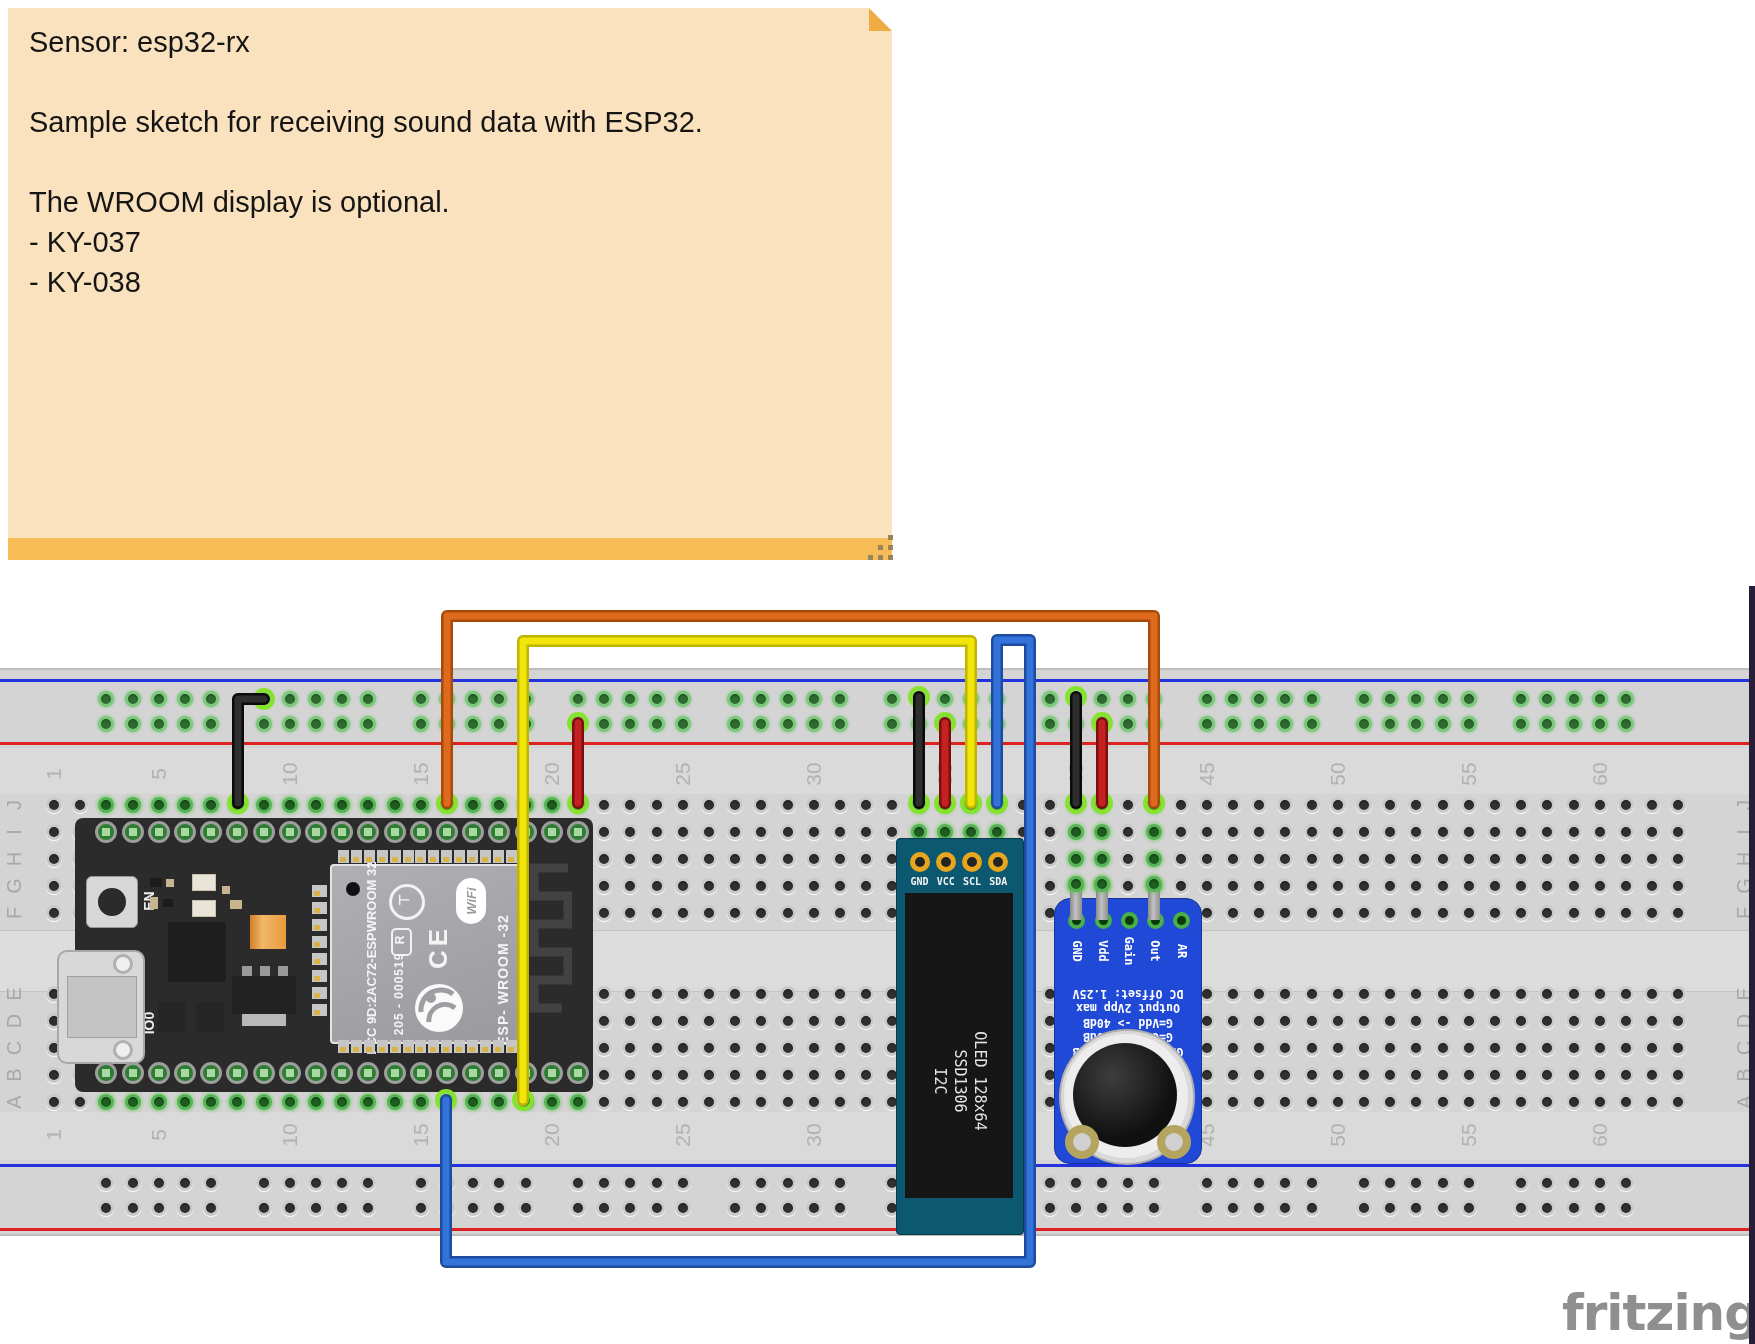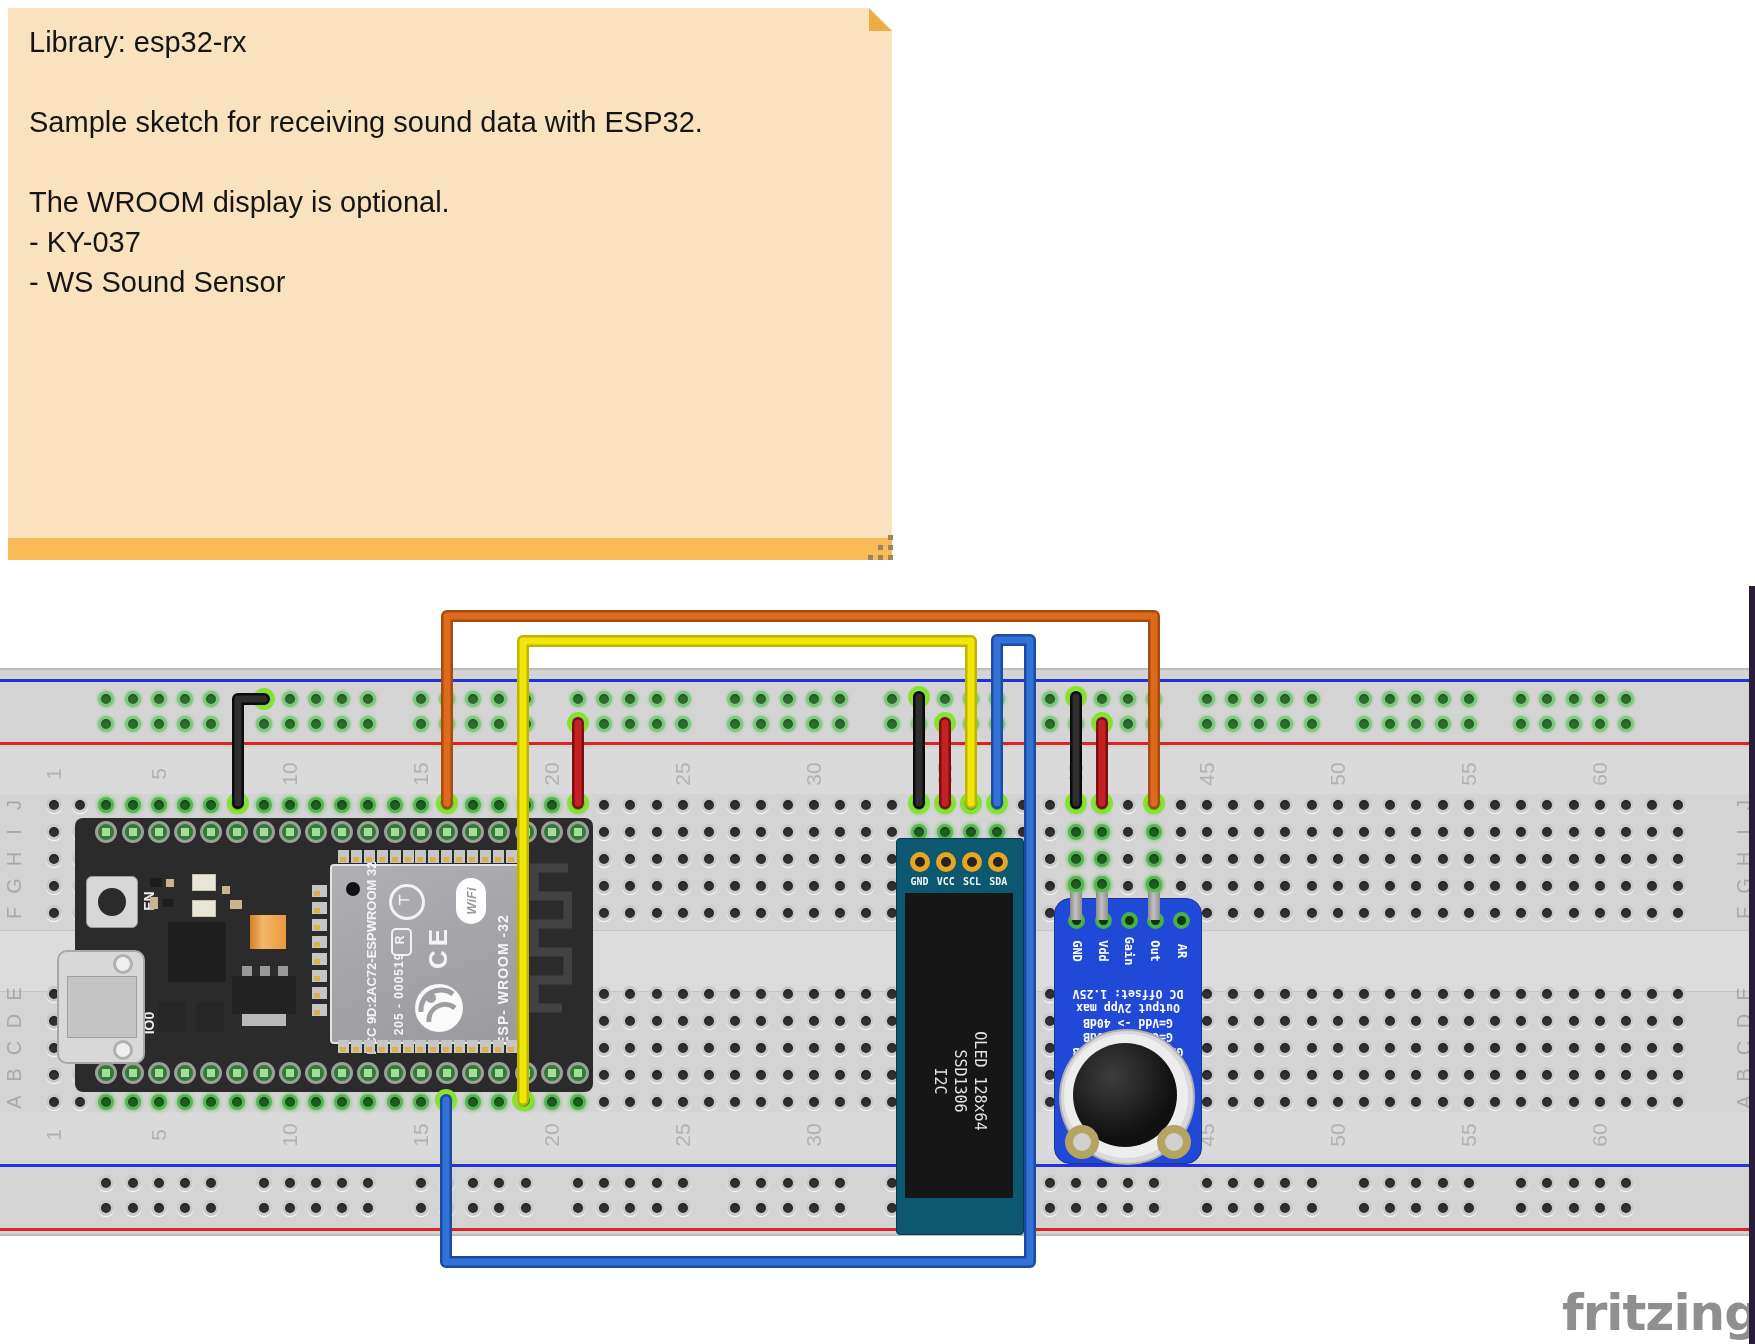--- a/index.html
+++ b/index.html
@@ -74,27 +74,27 @@
 </style>
 </head>
 <body>
 
 <div id="stage">
 
   <div id="note">
     <div id="note-body"></div>
     <div id="note-fold"></div>
     <div id="note-text">
-        <div style="height: 40px;">Library: esp32-rx</div>
+        <div style="height: 40px;">Sensor: esp32-rx</div>
         <div style="height: 40px;"></div>
         <div style="height: 40px;">Sample sketch for receiving sound data with ESP32.</div>
         <div style="height: 40px;"></div>
         <div style="height: 40px;">The WROOM display is optional.</div>
         <div style="height: 40px;">- KY-037</div>
-        <div style="height: 40px;">- WS Sound Sensor</div>
+        <div style="height: 40px;">- KY-038</div>
       </div>
     <div id="note-bar"></div>
     <div id="note-grip">
         <div class="grip-dot" style="left: 880px; top: 527px;"></div>
         <div class="grip-dot" style="left: 870px; top: 537px;"></div>
         <div class="grip-dot" style="left: 880px; top: 537px;"></div>
         <div class="grip-dot" style="left: 860px; top: 547px;"></div>
         <div class="grip-dot" style="left: 870px; top: 547px;"></div>
         <div class="grip-dot" style="left: 880px; top: 547px;"></div>
       </div>

